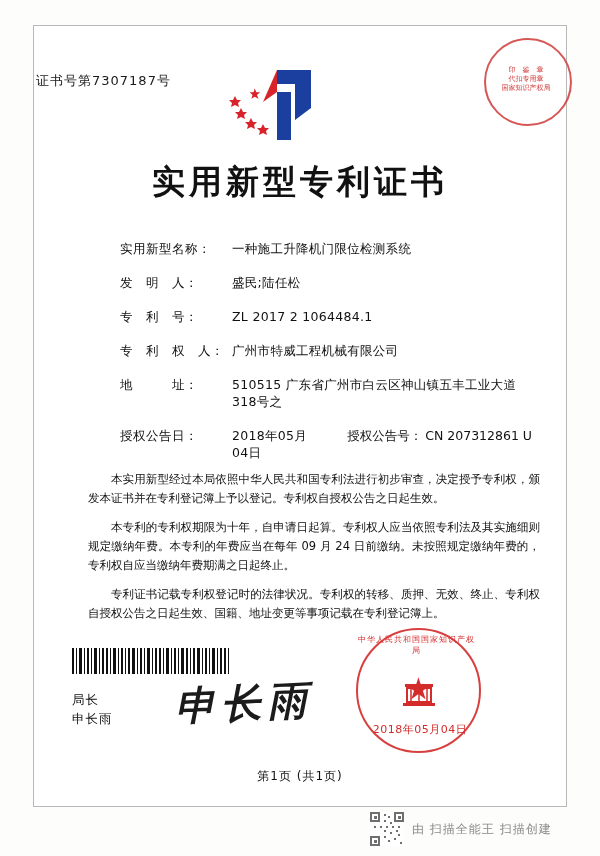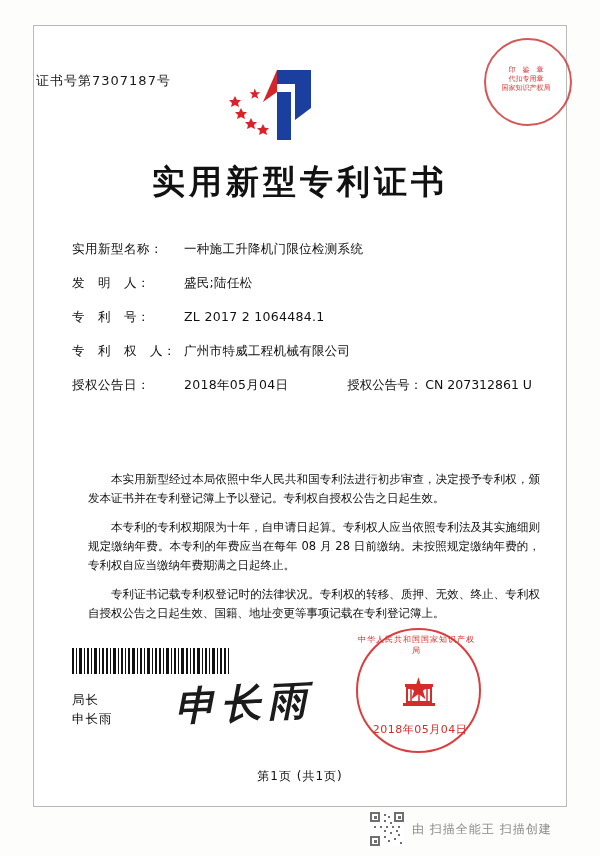--- a/index.html
+++ b/index.html
@@ -102,20 +102,21 @@
     margin-bottom: 17px;
     font-size: 12.5px;
     color: #111;
     line-height: 17px;
   }
   .field-label {
     width: 112px;
     flex: none;
     letter-spacing: 0.5px;
     white-space: nowrap;
+    margin-left: 48px;
   }
   .field-value {
     flex: 1;
     letter-spacing: 0.3px;
   }
   .field-row.two-col .field-label { width: 112px; }
   .two-col-right {
     margin-left: 38px;
     display: flex;
   }
@@ -300,33 +301,37 @@
       <span class="field-value">盛民;陆任松</span>
     </div>
     <div class="field-row">
       <span class="field-label">专　利　号：</span>
       <span class="field-value">ZL 2017 2 1064484.1</span>
     </div>
     <div class="field-row">
       <span class="field-label">专　利　权　人：</span>
       <span class="field-value">广州市特威工程机械有限公司</span>
     </div>
+    <div class="field-row">
+      <span class="field-label">地　　　址：</span>
+      <span class="field-value">510515 广东省广州市白云区神山镇五丰工业大道318号之</span>
+    </div>
     <div class="field-row two-col">
       <span class="field-label">授权公告日：</span>
       <span class="field-value">2018年05月04日</span>
       <span class="two-col-right">
         <span class="field-label2">授权公告号：</span>
         <span>CN 207312861 U</span>
       </span>
     </div>
   </div>
 
   <div class="paras">
     <p>本实用新型经过本局依照中华人民共和国专利法进行初步审查，决定授予专利权，颁发本证书并在专利登记簿上予以登记。专利权自授权公告之日起生效。</p>
-    <p>本专利的专利权期限为十年，自申请日起算。专利权人应当依照专利法及其实施细则规定缴纳年费。本专利的年费应当在每年 08 月 28 日前缴纳。未按照规定缴纳年费的，专利权自应当缴纳年费期满之日起终止。</p>
+    <p>本专利的专利权期限为十年，自申请日起算。专利权人应当依照专利法及其实施细则规定缴纳年费。本专利的年费应当在每年 09 月 24 日前缴纳。未按照规定缴纳年费的，专利权自应当缴纳年费期满之日起终止。</p>
     <p>专利证书记载专利权登记时的法律状况。专利权的转移、质押、无效、终止、专利权自授权公告之日起生效、国籍、地址变更等事项记载在专利登记簿上。</p>
   </div>
 
   <div class="barcode">
     <i style="left:0px;width:2px"></i>
       <i style="left:4px;width:1px"></i>
       <i style="left:7px;width:3px"></i>
     <i style="left:12px;width:1px"></i>
       <i style="left:15px;width:2px"></i>
       <i style="left:19px;width:1px"></i>

